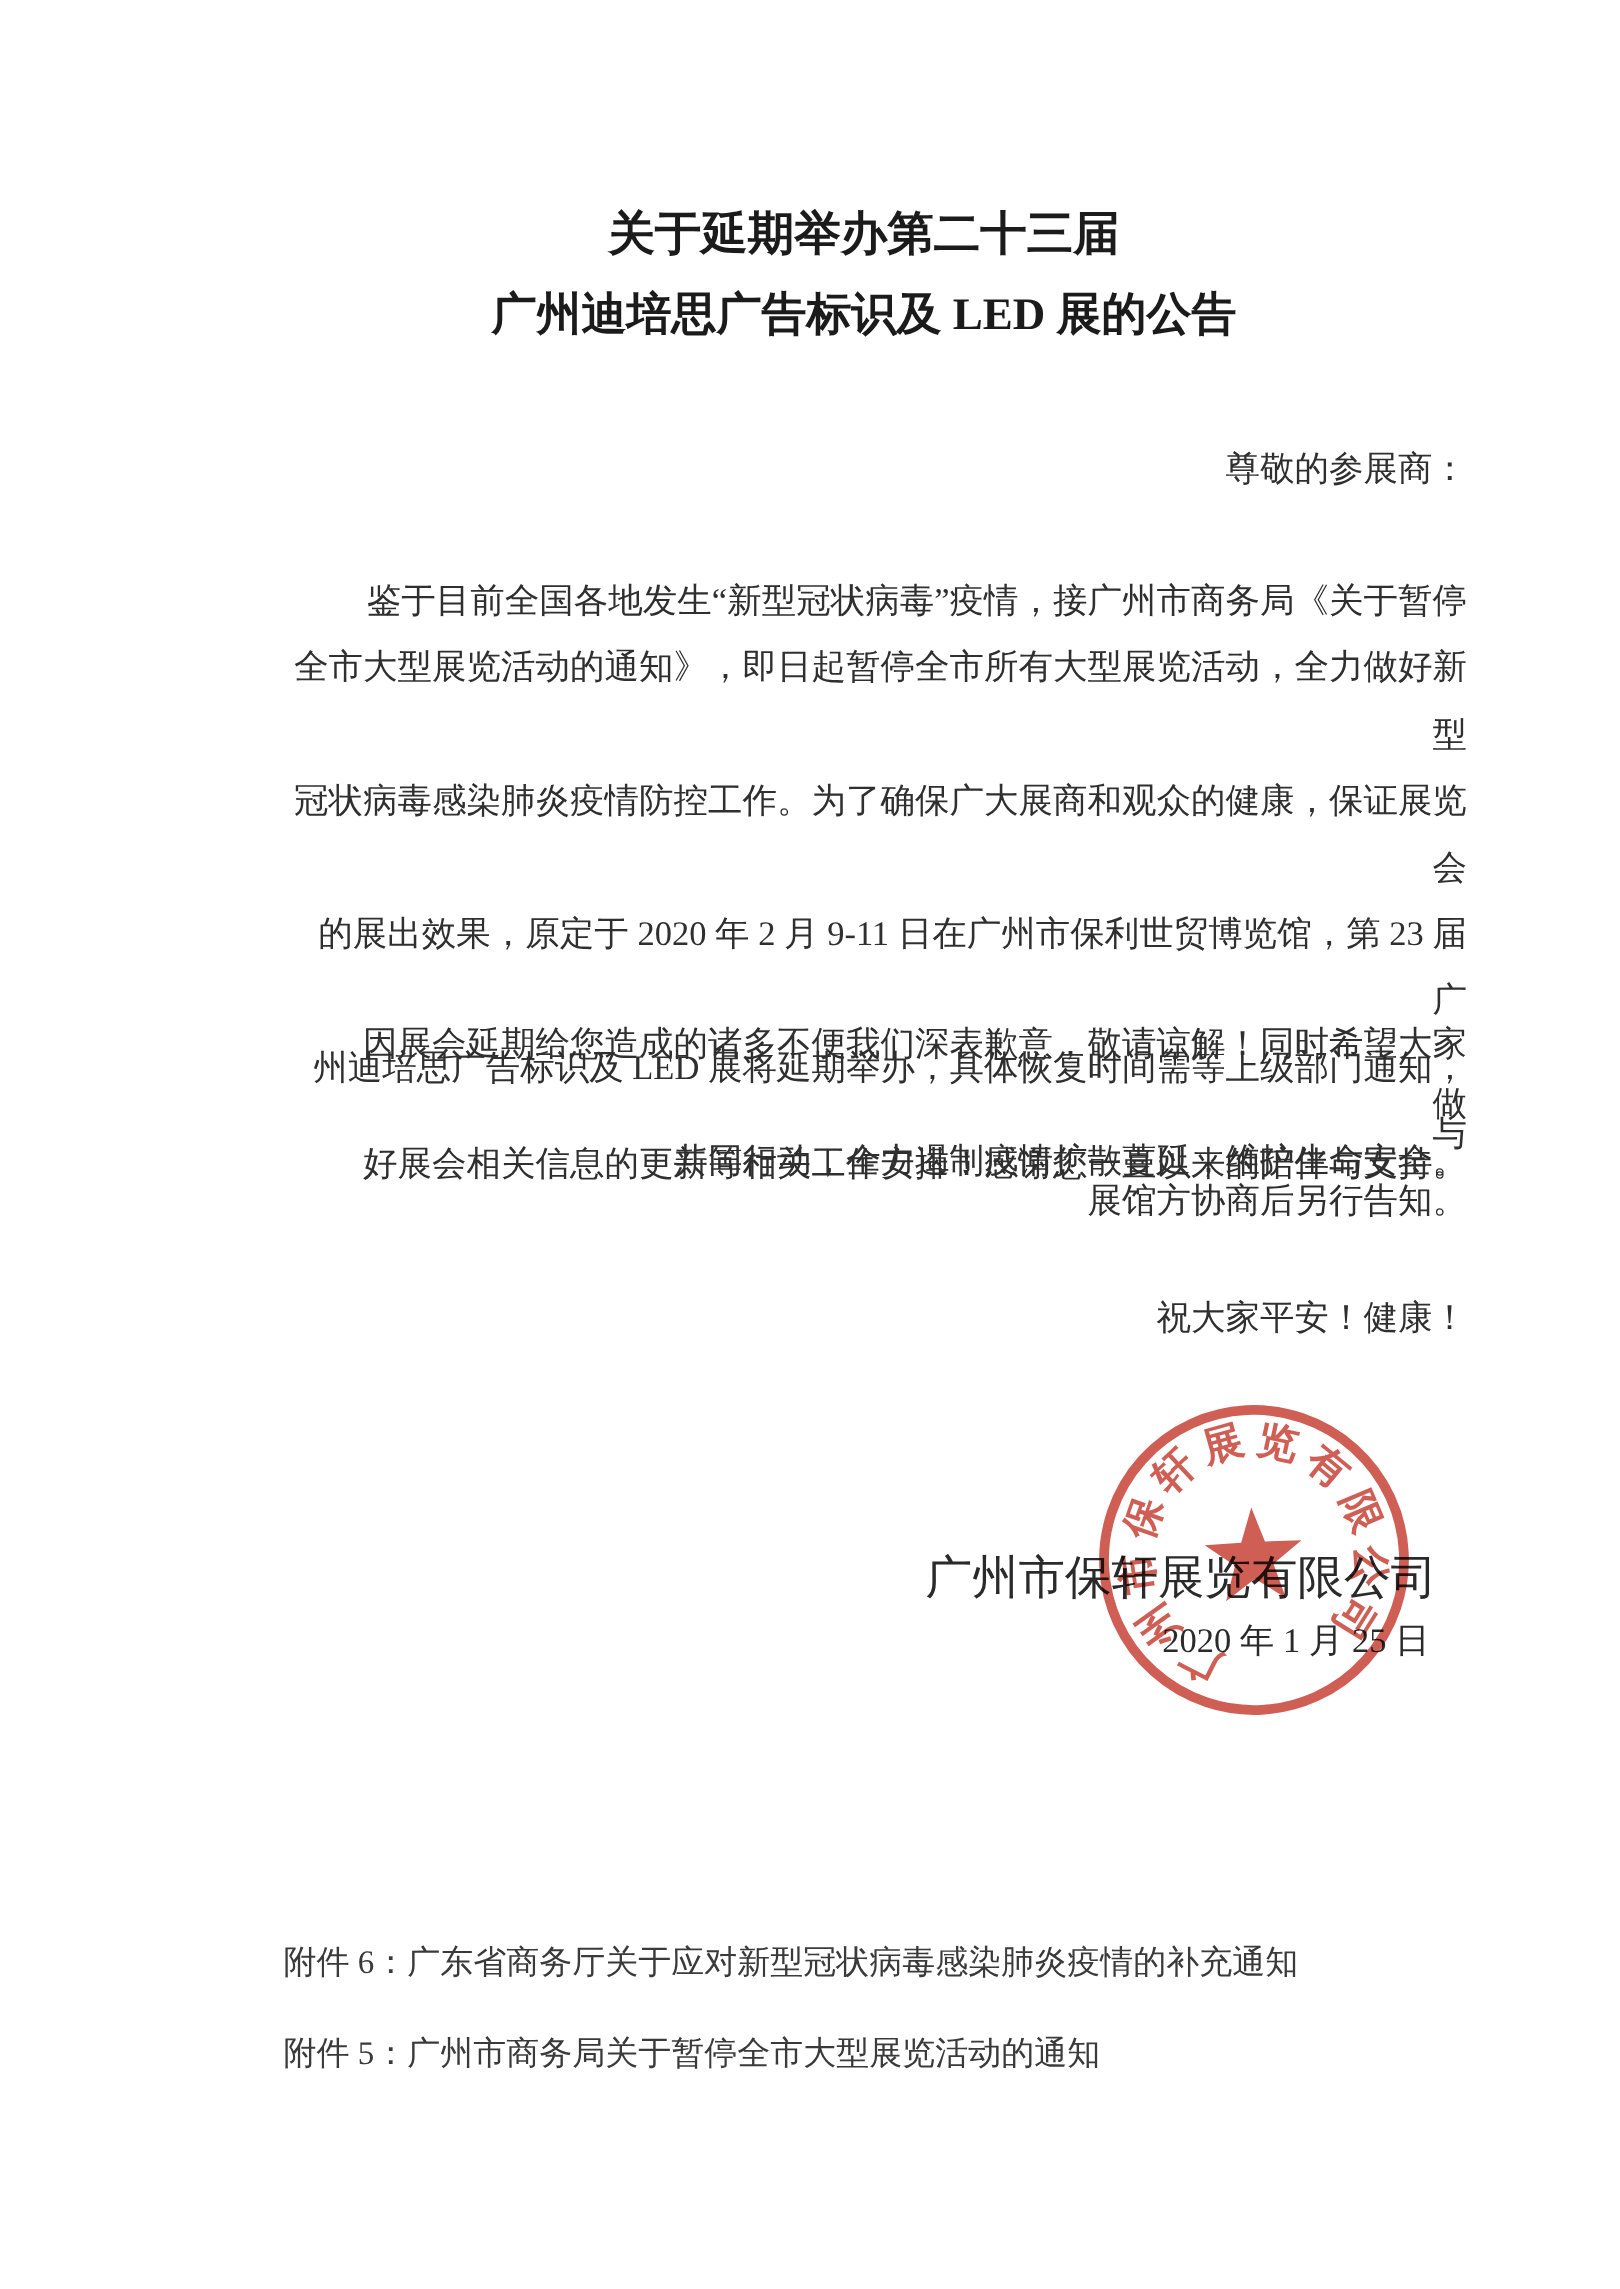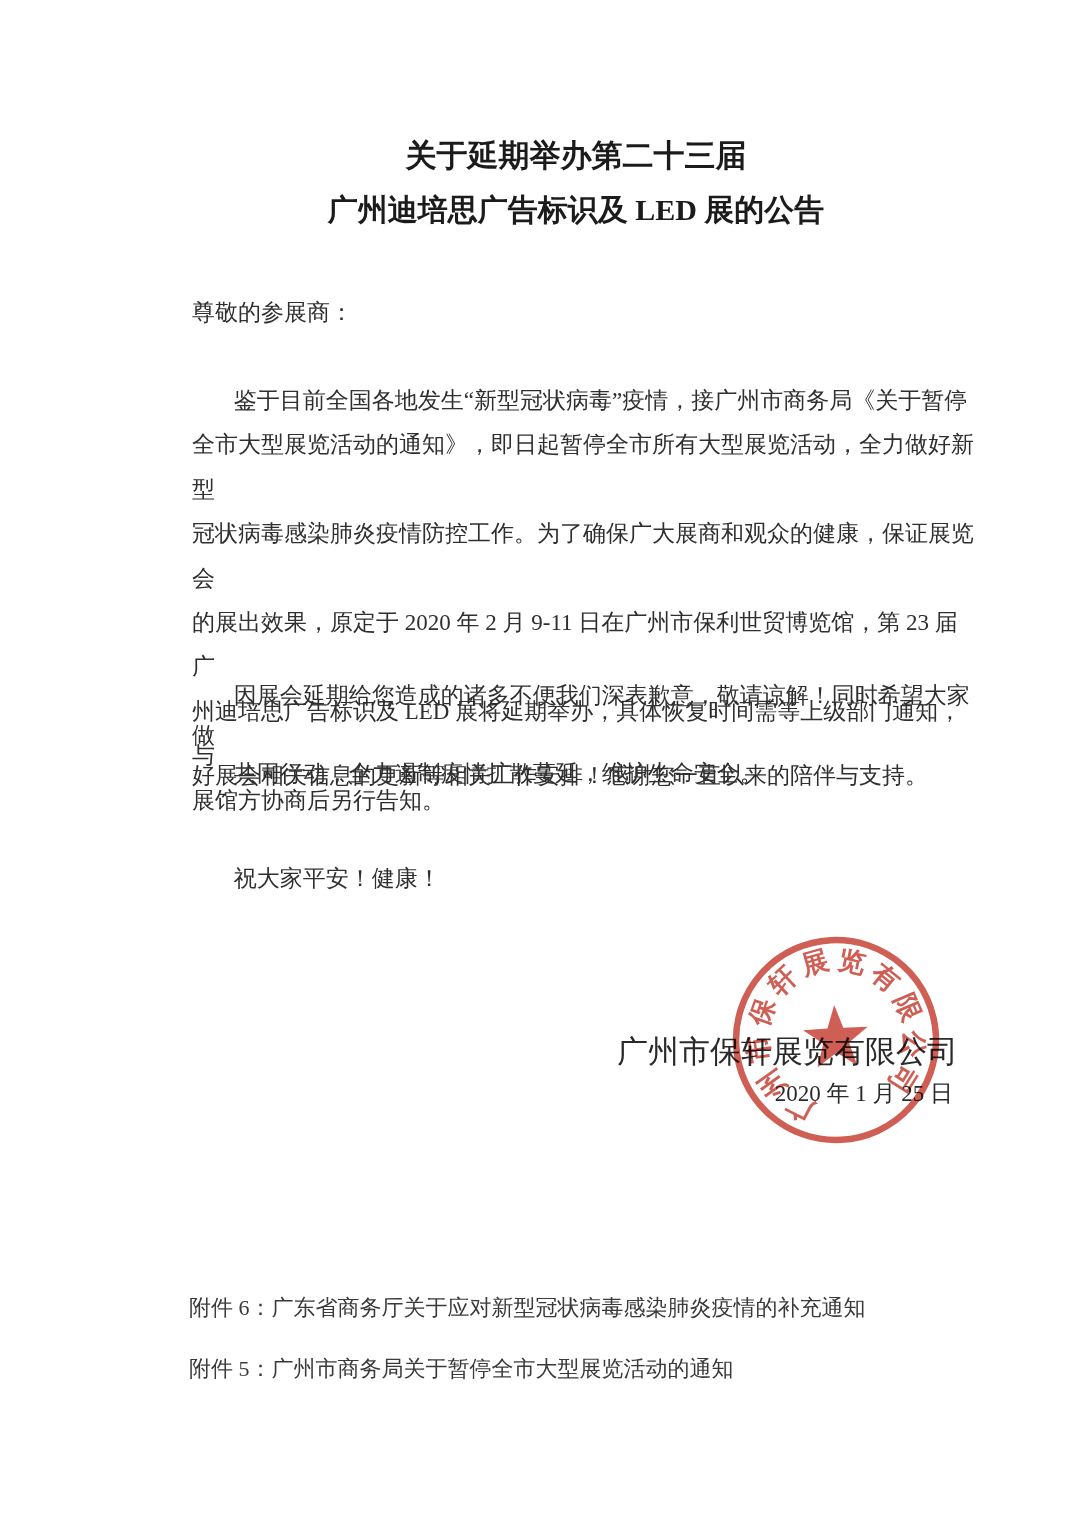--- a/index.html
+++ b/index.html
@@ -9,20 +9,21 @@
   }
   .title{
     position:absolute;left:0;width:100%;text-align:center;
     font-weight:bold;color:#1b1b1b;line-height:44px;
   }
   .t1{top:134px;font-size:31px;}
   .t2{top:188px;font-size:30px;}
   .body-text{
     position:absolute;left:156px;width:786px;font-size:23px;color:#2f2f2f;
     white-space:pre-line;
+    text-align:right;
   }
   .salutation{top:293px;line-height:40px;}
   .p-greeting{top:334px;line-height:40px;text-indent:1.82em;}
   .p-main{top:379px;line-height:44.4px;text-indent:1.82em;}
   .p-apology{top:676px;line-height:40px;text-indent:1.82em;}
   .p-action{top:754px;line-height:40px;text-indent:1.82em;}
   .p-wish{top:859px;line-height:40px;text-indent:1.82em;}
   .sig-company{position:absolute;right:158px;top:1034px;font-size:31px;line-height:36px;color:#2a2a2a;}
   .sig-date{position:absolute;right:163px;top:1076px;font-size:23px;line-height:36px;color:#2a2a2a;}
   .attachment{position:absolute;left:153px;font-size:22px;line-height:34px;color:#3a3a3a;}

